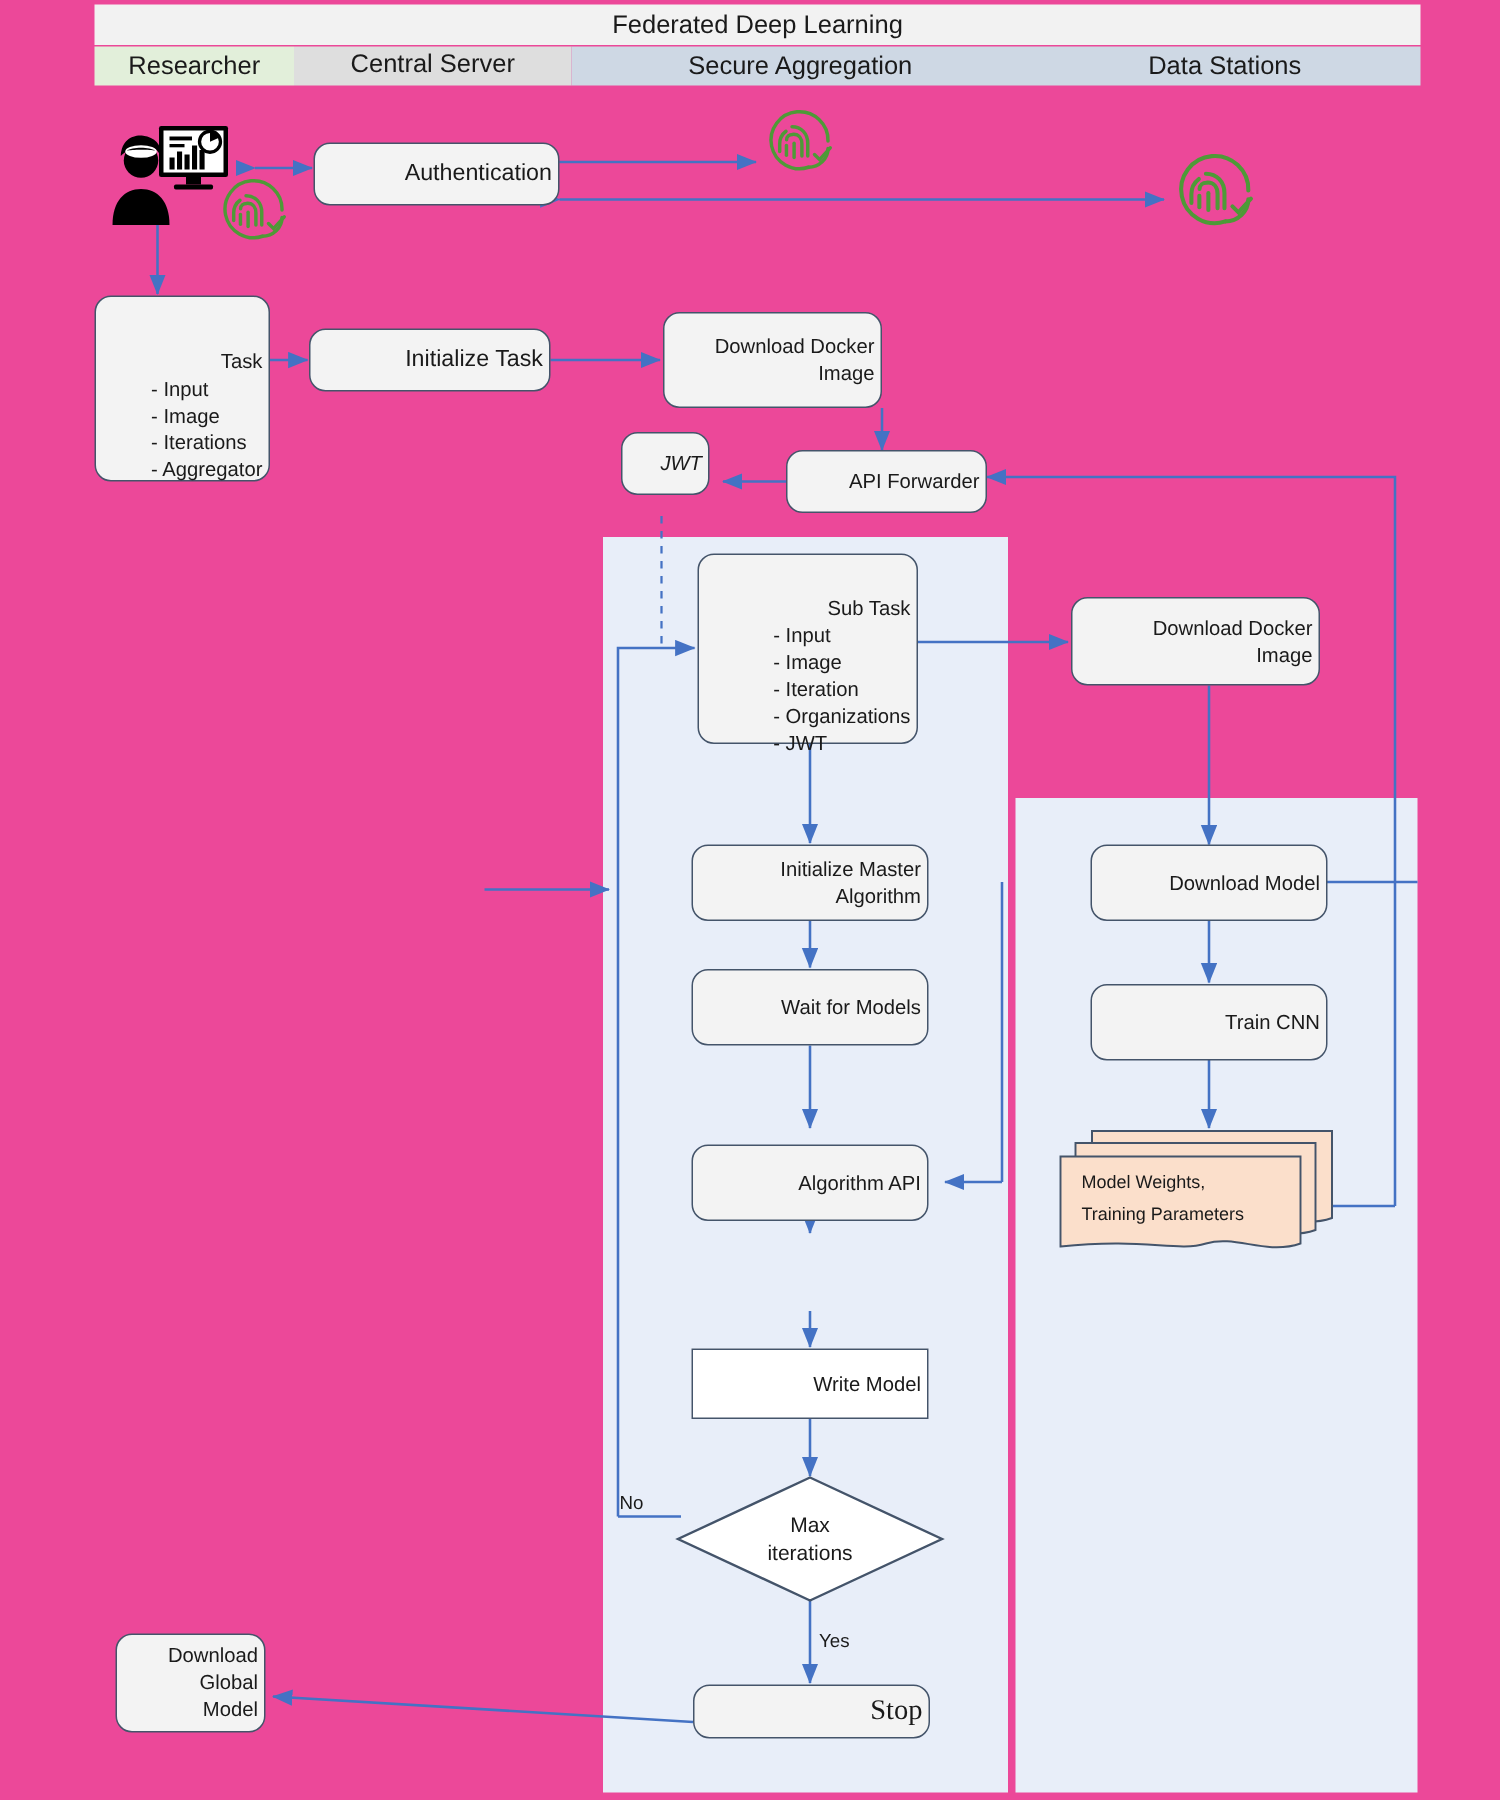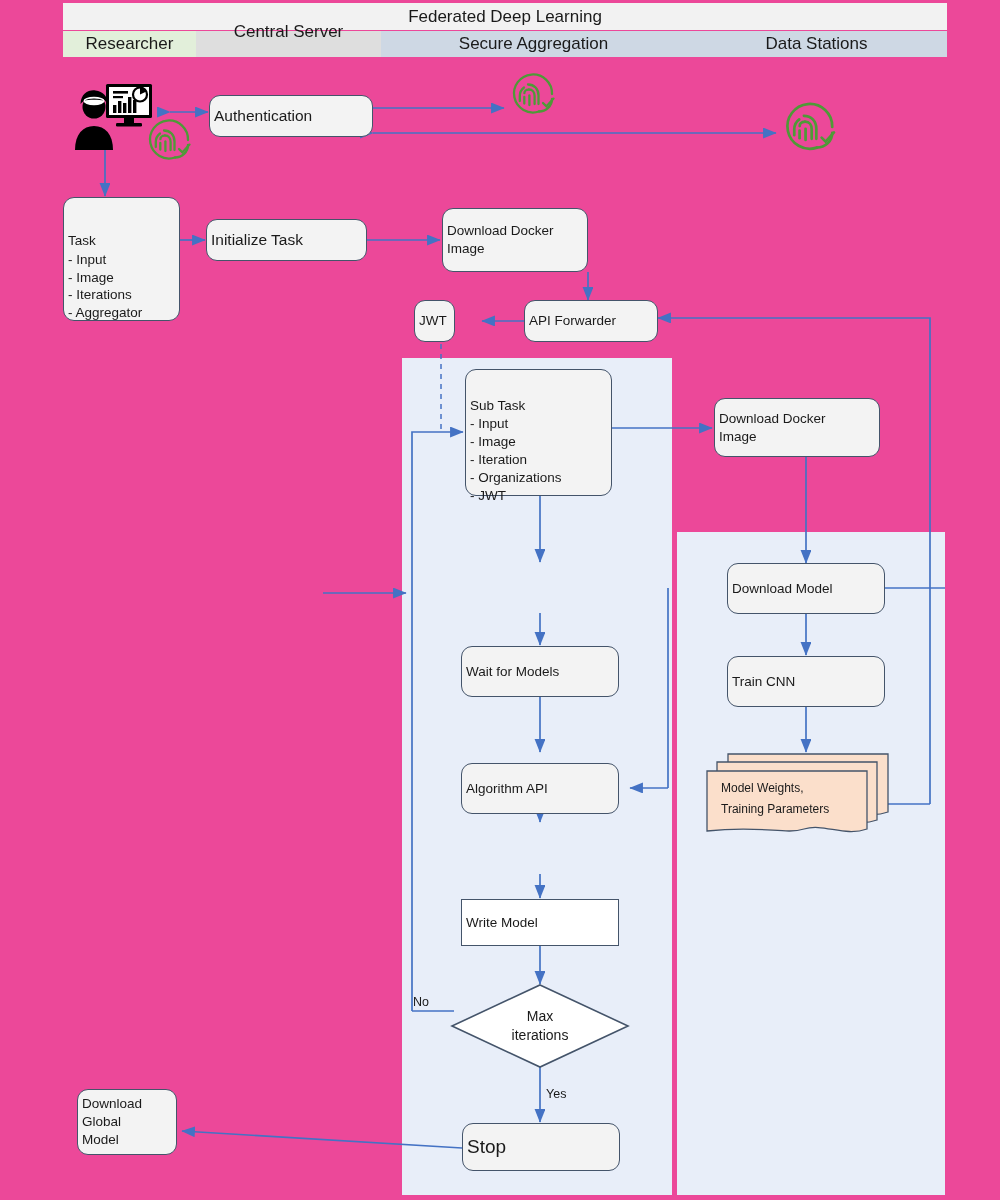--- a/index.html
+++ b/index.html
@@ -34,21 +34,21 @@
   #vec{position:absolute;left:0;top:0;width:1000px;height:1200px;}
   
   .node{
     position:absolute;
     box-sizing:border-box;
     border:1.6px solid #44546a;
     background:#f3f3f3;
     border-radius:11px;
     display:flex;
     flex-direction:column;
-    align-items:flex-start;
+    align-items:flex-end;
     justify-content:center;
     text-align:center;
     font-size:13.5px;
     line-height:1.32;
     color:#1a1a1a;
     padding:2px 4px;
   }
   .node.big{font-size:19px;}
   .node.mid{font-size:15.5px;}
   .node.sq{border-radius:0;background:#ffffff;}
@@ -171,21 +171,21 @@
 
       <path d="M540,1067 L540,1122" marker-end="url(#ah)"></path>
 
       <path d="M462,1148 L182,1131" marker-end="url(#ah)"></path>
     </g>
   </svg>
 
   <div class="lane-title" style="left:63px;top:3px;width:884px;height:27px;">Federated Deep Learning</div>
 
   <div class="lane-head" style="left:63px;top:31px;width:133px;height:26px;text-align:right;">Researcher</div>
-  <div class="lane-head" style="left:196px;top:19px;width:185px;height:26px;">Central Server</div>
+  <div class="lane-head" style="left:196px;top:30px;width:185px;height:26px;">Central Server</div>
   <div class="lane-head" style="left:381px;top:31px;width:305px;height:26px;">Secure Aggregation</div>
   <div class="lane-head" style="left:686px;top:31px;width:261px;height:26px;">Data Stations</div>
 
   <div class="icon" style="left:72px;top:78px;width:82px;height:72px;">
     <svg viewBox="0 0 82 72" width="82" height="72" xmlns="http://www.w3.org/2000/svg">
       <g fill="#000000">
 
         <rect x="34" y="6" width="46" height="34" rx="1.5"></rect>
         <rect x="37" y="9" width="40" height="28" fill="#ffffff"></rect>
         <rect x="52" y="40" width="10" height="5"></rect>
@@ -277,21 +277,21 @@
 
   <div class="node mid" style="left:206px;top:219px;width:161px;height:42px;">
     <span>Initialize Task</span>
   </div>
 
   <div class="node" style="left:442px;top:208px;width:146px;height:64px;">
     <span>Download Docker</span>
     <span>Image</span>
   </div>
 
-  <div class="node" style="left:414px;top:300px;width:41px;height:42px;">
+  <div class="node" style="left:414px;top:288px;width:59px;height:42px;font-style:italic;">
     <span>JWT</span>
   </div>
 
   <div class="node" style="left:524px;top:300px;width:134px;height:42px;">
     <span>API Forwarder</span>
   </div>
 
   <div class="node" style="left:465px;top:369px;width:147px;height:127px;">
     <span class="ttl">Sub Task</span>
     <ul>
@@ -302,20 +302,24 @@
       <li>- JWT</li>
     </ul>
   </div>
 
   <div class="node" style="left:714px;top:398px;width:166px;height:59px;">
     <span>Download Docker</span>
     <span>Image</span>
   </div>
 
 
+  <div class="node" style="left:461px;top:563px;width:158px;height:51px;">
+    <span>Initialize Master</span>
+    <span>Algorithm</span>
+  </div>
 
   <div class="node" style="left:727px;top:563px;width:158px;height:51px;">
     <span>Download Model</span>
   </div>
 
   <div class="node" style="left:461px;top:646px;width:158px;height:51px;">
     <span>Wait for Models</span>
   </div>
 
   <div class="node" style="left:727px;top:656px;width:158px;height:51px;">
@@ -346,21 +350,21 @@
   <div class="diamond-wrap" style="left:450px;top:983px;width:180px;height:86px;">
     <svg viewBox="0 0 180 86" width="180" height="86" xmlns="http://www.w3.org/2000/svg">
       <polygon points="90,2 178,43 90,84 2,43" fill="#ffffff" stroke="#44546a" stroke-width="1.6"></polygon>
     </svg>
     <div class="diamond-label">
       <span>Max</span>
       <span>iterations</span>
     </div>
   </div>
 
-  <div class="node big" style="left:462px;top:1123px;width:158px;height:48px;">
+  <div class="node big" style="left:462px;top:1123px;width:158px;height:36px;font-family:Liberation Serif, serif;">
     <span>Stop</span>
   </div>
 
   <div class="node" style="left:77px;top:1089px;width:100px;height:66px;">
     <span>Download</span>
     <span>Global</span>
     <span>Model</span>
   </div>
 
   <div class="edge-label" style="left:413px;top:995px;text-align:center;">No</div>

